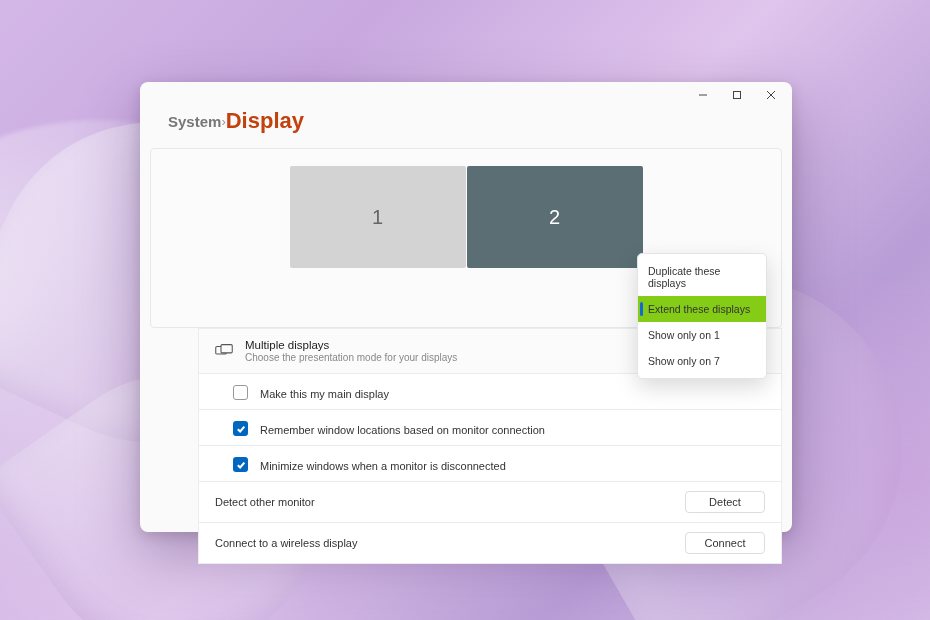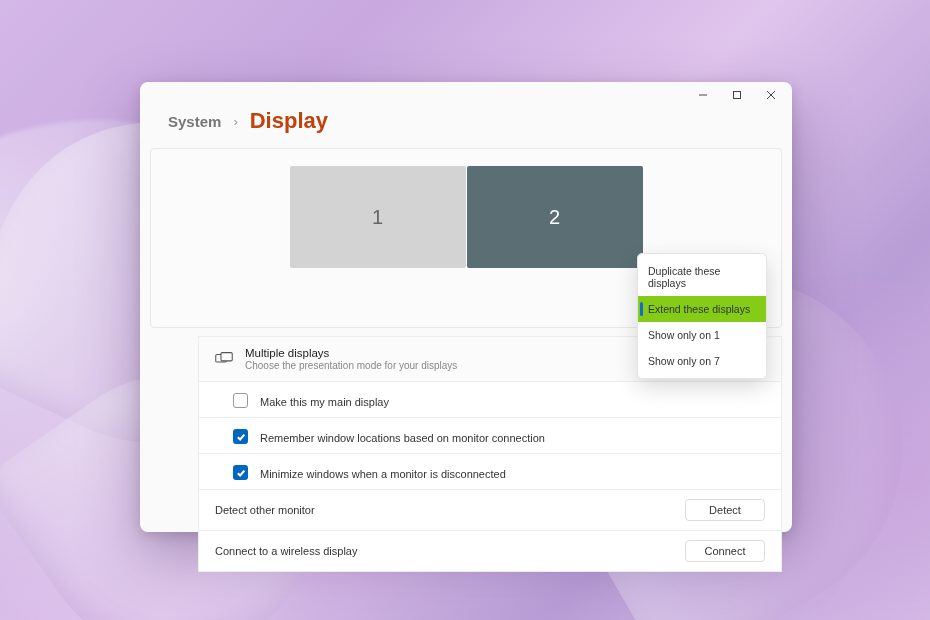--- a/index.html
+++ b/index.html
@@ -43,21 +43,21 @@
       height: 30px; display: flex; justify-content: flex-end; align-items: center;
       padding-right: 4px;
     }
     .win-btn {
       width: 34px; height: 26px; display: flex; align-items: center; justify-content: center;
       color: #444; font-size: 10px;
     }
 
     .header {
       padding: 0 28px 14px 28px;
-      display: flex; align-items: center; gap: 12px;
+      display: flex; align-items: center; gap: 0;
     }
     .crumb-parent { font-size: 15px; font-weight: 600; color: #777; }
     .crumb-sep { color: #999; font-size: 13px; }
     .page-title { font-size: 22px; font-weight: 600; color: #c2410c; }
 
     .content {
       flex: 1; padding: 0 10px 10px 10px; overflow: visible;
     }
     .arrange-card {
       border: 1px solid #e8e8e8; border-radius: 4px;
@@ -98,21 +98,21 @@
     .mode-item {
       font-size: 10.5px; color: #333; padding: 7px 10px; cursor: pointer;
       position: relative;
     }
     .mode-item.selected { background: #84cc16; }
     .mode-item.selected::before {
       content: ""; position: absolute; left: 2px; top: 6px; bottom: 6px;
       width: 2.5px; background: #1967d2; border-radius: 2px;
     }
 
-    .rows { margin-top: 8px; padding-left: 48px; }
+    .rows { margin-top: 0; padding-left: 48px; }
     .row {
       border: 1px solid #ececec; border-top: none;
       background: #fff; display: flex; align-items: center;
       padding: 9px 16px; gap: 12px; min-height: 36px;
       font-size: 11px; color: #333;
     }
     .row:first-child { border-top: 1px solid #ececec; }
     .row .spacer { flex: 1; }
     .row-head {
       padding: 10px 16px; background: #fbfbfb;

